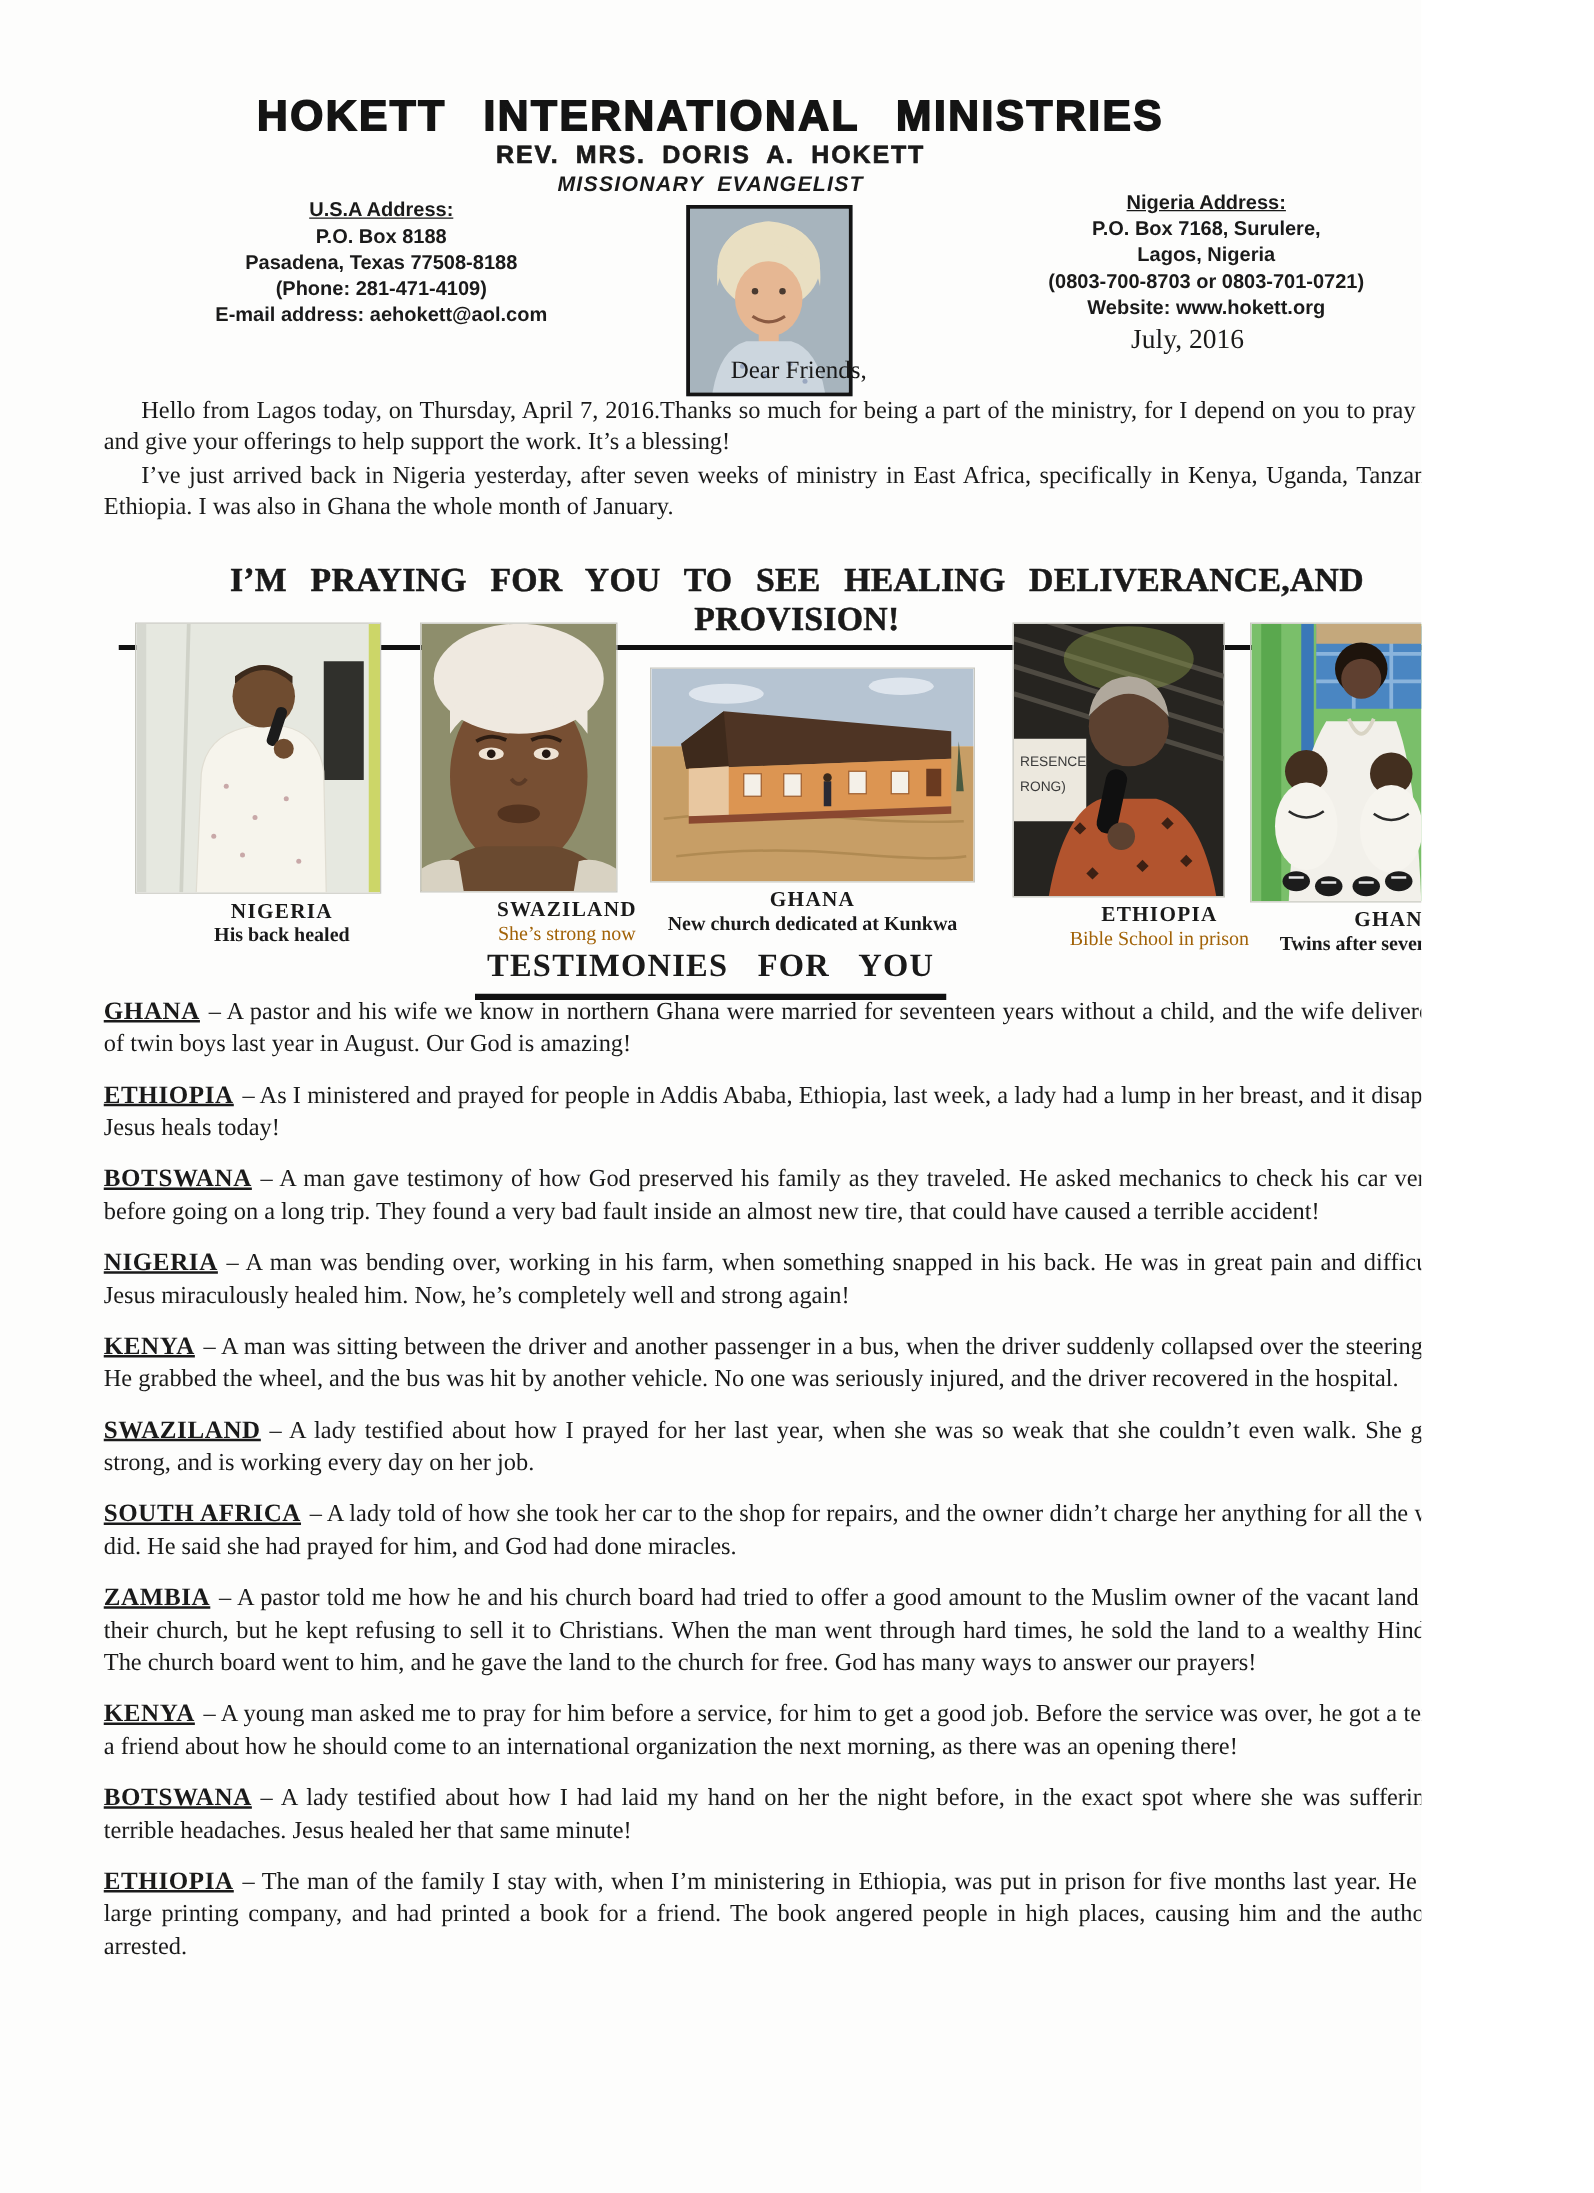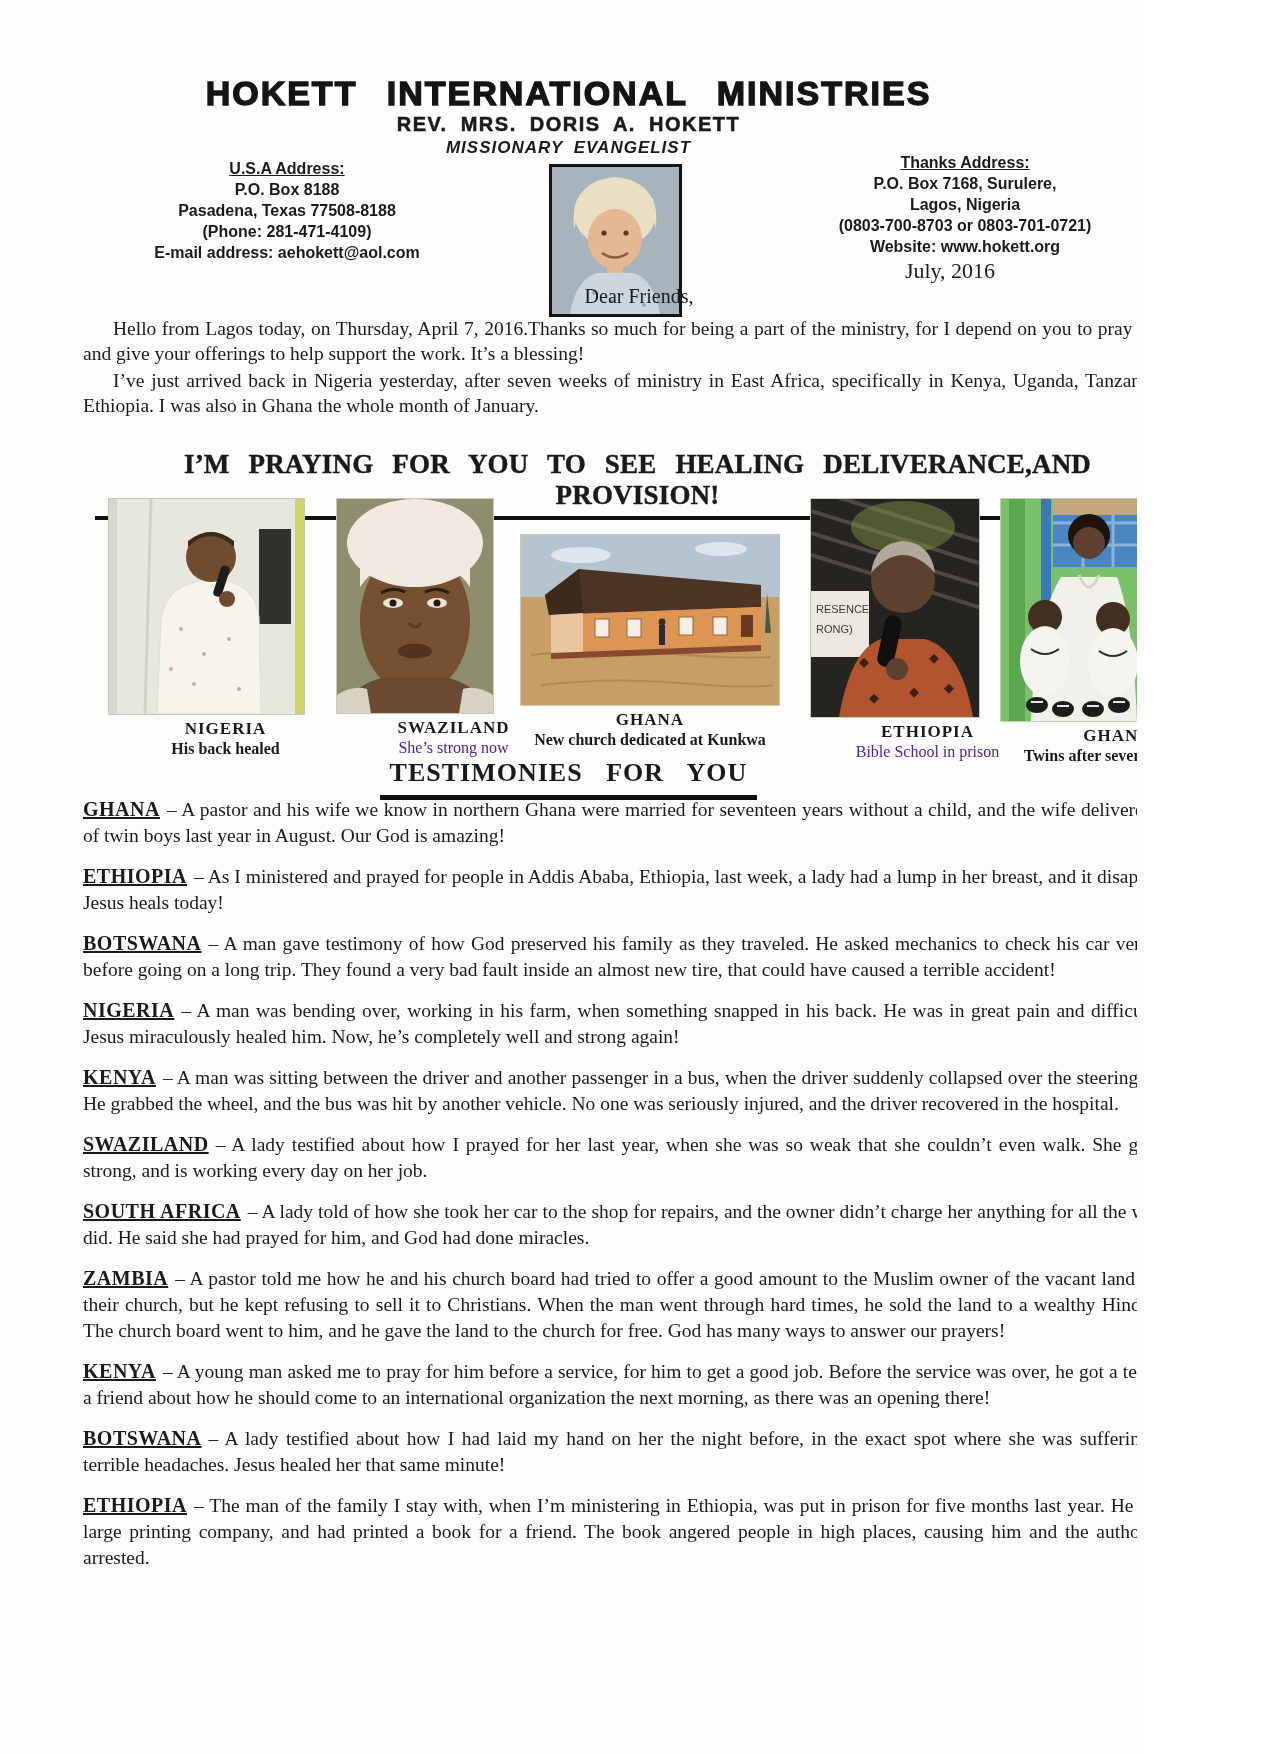--- a/index.html
+++ b/index.html
@@ -12,21 +12,21 @@
     letter-spacing:2px;word-spacing:18px;-webkit-text-stroke:1.4px #141414;color:#141414;}
   .hdr-name{position:absolute;top:113px;left:0;right:0;text-align:center;
     font-family:"Liberation Sans",sans-serif;font-weight:bold;font-size:20px;
     letter-spacing:1.5px;word-spacing:6px;-webkit-text-stroke:.5px #141414;}
   .hdr-role{position:absolute;top:138px;left:0;right:0;text-align:center;
     font-family:"Liberation Sans",sans-serif;font-weight:bold;font-style:italic;font-size:17px;
     letter-spacing:1px;word-spacing:5px;}
 
   .addr{position:absolute;text-align:center;font-family:"Liberation Sans",sans-serif;
     font-weight:bold;font-size:16px;line-height:21px;}
-  .addr-usa{left:92px;top:158px;width:390px;}
+  .addr-usa{left:110px;top:158px;width:390px;}
   .addr-ng{left:752px;top:152px;width:426px;}
   .addr .addr-h{text-decoration:underline;}
 
   .portrait{position:absolute;left:549px;top:164px;width:127px;height:147px;
     border:3px solid #141414;background:#a7b4bd;}
   .portrait svg{display:block;width:100%;height:100%;}
 
   .date{position:absolute;left:810px;top:258px;width:280px;text-align:center;font-size:22px;}
 
   
@@ -46,21 +46,21 @@
   .fig1{left:108px;}  .fig1 .ph{width:195px;height:215px;}
   .fig2{left:336px;}  .fig2 .ph{width:156px;height:214px;}
   .fig3{left:520px;}  .fig3 .ph{width:258px;height:170px;margin-top:36px;}
   .fig4{left:810px;}  .fig4 .ph{width:168px;height:218px;}
   .fig5{left:1000px;} .fig5 .ph{width:147px;height:222px;}
   .figcap{position:relative;left:50%;transform:translateX(-50%);width:235px;
     text-align:center;margin-top:4px;}
   .figcap .c1{font-weight:bold;font-size:17px;letter-spacing:1px;line-height:20px;}
   .figcap .c2{font-size:16px;line-height:19px;}
   .cap-bold .c2{font-weight:bold;}
-  .cap-lite .c2{color:#4c1d95;}
+  .cap-lite .c2{color:#a16207;}
 
   
   .testhead{position:absolute;top:758px;left:0;right:0;text-align:center;}
   .testhead span{display:inline-block;font-weight:bold;font-size:26px;letter-spacing:1px;
     word-spacing:16px;border-bottom:5px solid #111;padding:0 10px 7px;}
   .testimonies{position:absolute;left:83px;top:796px;width:1112px;
     font-size:19.5px;line-height:26px;text-align:justify;}
   .testimonies p{margin:0 0 14px;}
   .country{font-weight:bold;text-decoration:underline;font-size:20px;
     letter-spacing:.5px;margin-right:7px;}
@@ -76,21 +76,21 @@
 
   <div class="addr addr-usa">
     <div class="addr-h">U.S.A Address:</div>
     <div>P.O. Box 8188</div>
     <div>Pasadena, Texas 77508-8188</div>
     <div>(Phone: 281-471-4109)</div>
     <div>E-mail address: aehokett@aol.com</div>
   </div>
 
   <div class="addr addr-ng">
-    <div class="addr-h">Thanks Address:</div>
+    <div class="addr-h">Nigeria Address:</div>
     <div>P.O. Box 7168, Surulere,</div>
     <div>Lagos, Nigeria</div>
     <div>(0803-700-8703 or 0803-701-0721)</div>
     <div>Website: www.hokett.org</div>
   </div>
 
   <div class="portrait">
     <svg viewBox="0 0 127 147" preserveAspectRatio="none">
       <rect width="127" height="147" fill="#a7b4bd"></rect>
       <ellipse cx="63" cy="46" rx="41" ry="35" fill="#e9dfc2"></ellipse>

